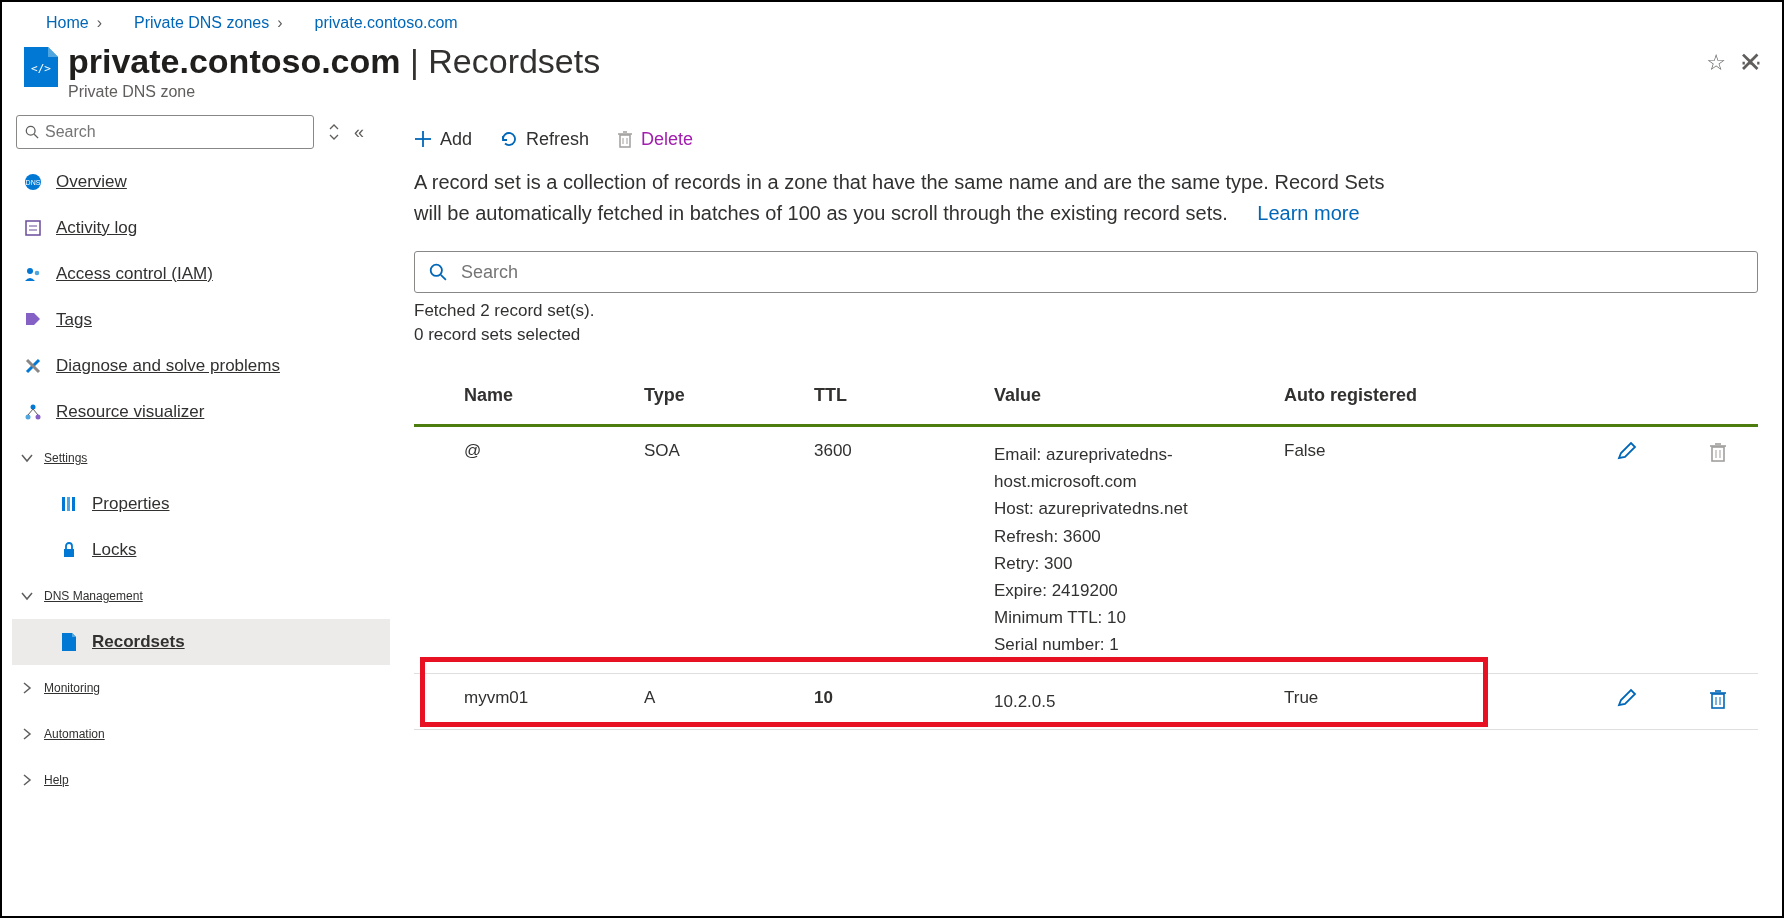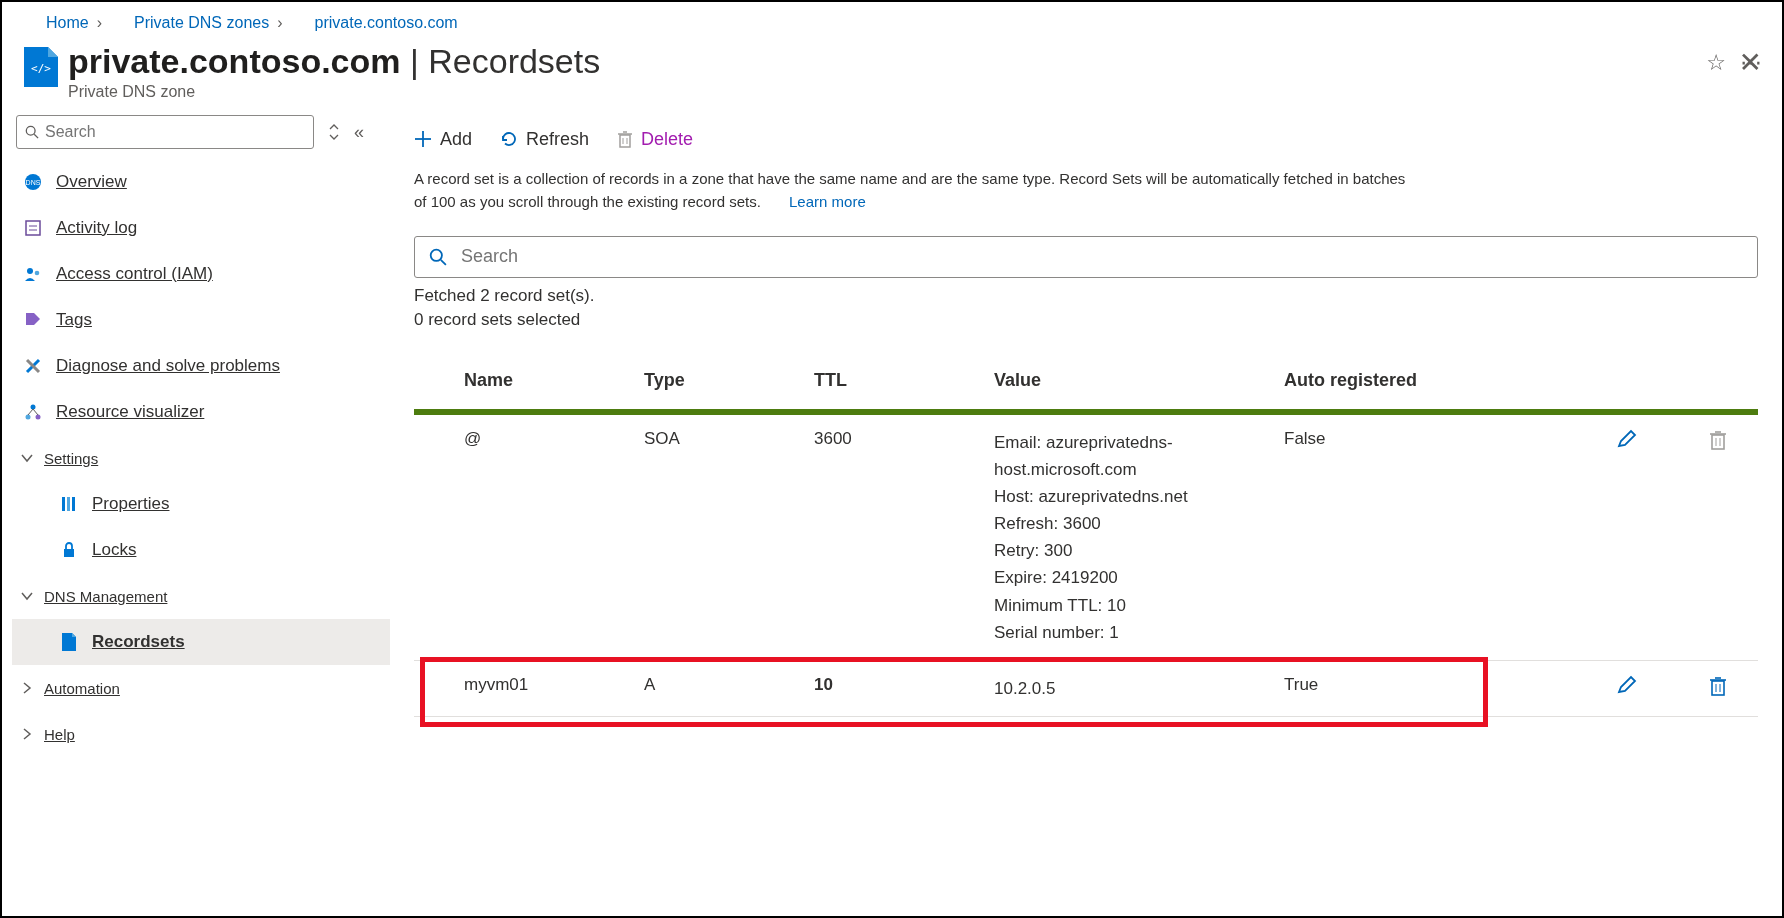--- a/index.html
+++ b/index.html
@@ -91,57 +91,57 @@
   }
   .side-item .icon {
     width: 26px; display: inline-flex; align-items: center; justify-content: center;
     margin-right: 10px;
   }
   .side-sub { padding-left: 44px; }
   .side-item.active { background: #edebe9; }
   .side-item.active .lbl { font-weight: 600; }
   .side-group-hdr {
     display: flex; align-items: center; height: 46px;
-    padding-left: 8px; font-size: 15px; color: #323130; cursor: pointer;
+    padding-left: 8px; font-size: 12px; color: #323130; cursor: pointer;
   }
   .side-group-hdr .chev { width: 24px; display: inline-flex; color: #605e5c;}
 
   
   .main { flex: 1; padding: 0 24px 0 24px; }
   .toolbar {
     display: flex; align-items: center; gap: 28px;
     height: 56px;
   }
   .tb-btn {
     display: flex; align-items: center; gap: 8px;
     background: none; border: none; font-size: 18px;
     color: #323130; cursor: pointer; text-align: right;
   }
   .tb-btn.disabled { color: #a21caf; cursor: default; }
   .tb-btn .ticon { color: #0067b8; font-size: 19px; }
   .tb-btn.disabled .ticon { color: #a19f9d; }
-  .description { font-size: 15px; color: #323130; line-height: 1.55; max-width: 1000px; }
+  .description { font-size: 20px; color: #323130; line-height: 1.55; max-width: 1000px; }
   .description a { color: #0067b8; }
   .main-search {
     margin-top: 22px;
     height: 42px; border: 1px solid #8a8886; border-radius: 3px;
     display: flex; align-items: center; padding: 0 14px;
   }
   .main-search .sicon { color: #0067b8; margin-right: 14px; font-size: 18px;}
   .main-search input { border: none; outline: none; font-size: 18px; flex: 1; color: #605e5c; }
   .status-lines { margin-top: 8px; font-size: 17px; color: #323130; }
   .status-lines div { margin-bottom: 4px; }
 
   
   table.records {
     width: 100%; border-collapse: collapse; margin-top: 28px;
   }
   table.records th {
     text-align: left; font-weight: 600; font-size: 18px;
-    padding: 12px 10px 18px 10px; border-bottom: 6px solid #4d7c0f;
+    padding: 12px 10px 18px 10px; border-bottom: 3px solid #4d7c0f;
   }
   table.records td {
     font-size: 17px; padding: 14px 10px; vertical-align: top;
     border-bottom: 1px solid #e1dfdd; color: #323130;
   }
   table.records td .vline { display: block; line-height: 1.6; }
   .row-actions { display: flex; gap: 70px; justify-content: flex-end; padding-right: 20px;}
   .edit-icon, .del-icon { color: #0067b8; cursor: pointer; font-size: 20px; }
   .row0 .del-icon { color: #a19f9d; cursor: default; }
 
@@ -300,20 +300,28 @@
       <li class="side-item side-sub active">
         <span class="icon">
             <svg width="18" height="20" viewBox="0 0 18 20">
               <polygon points="2,1 12,1 16,5 16,19 2,19" fill="#0078d4"></polygon>
               <polygon points="12,1 16,5 12,5" fill="#50a7e0"></polygon>
             </svg>
           </span>
         <span class="lbl">Recordsets</span>
       </li>
 
+      <li class="side-group-hdr">
+        <span class="chev">
+            <svg width="14" height="14">
+              <polyline points="4,2 10,7 4,12" fill="none" stroke="#605e5c" stroke-width="1.5"></polyline>
+            </svg>
+          </span>
+        <span class="lbl">Monitoring</span>
+      </li>
       <li class="side-group-hdr">
         <span class="chev">
             <svg width="14" height="14">
               <polyline points="4,2 10,7 4,12" fill="none" stroke="#605e5c" stroke-width="1.5"></polyline>
             </svg>
           </span>
         <span class="lbl">Automation</span>
       </li>
       <li class="side-group-hdr">
         <span class="chev">

